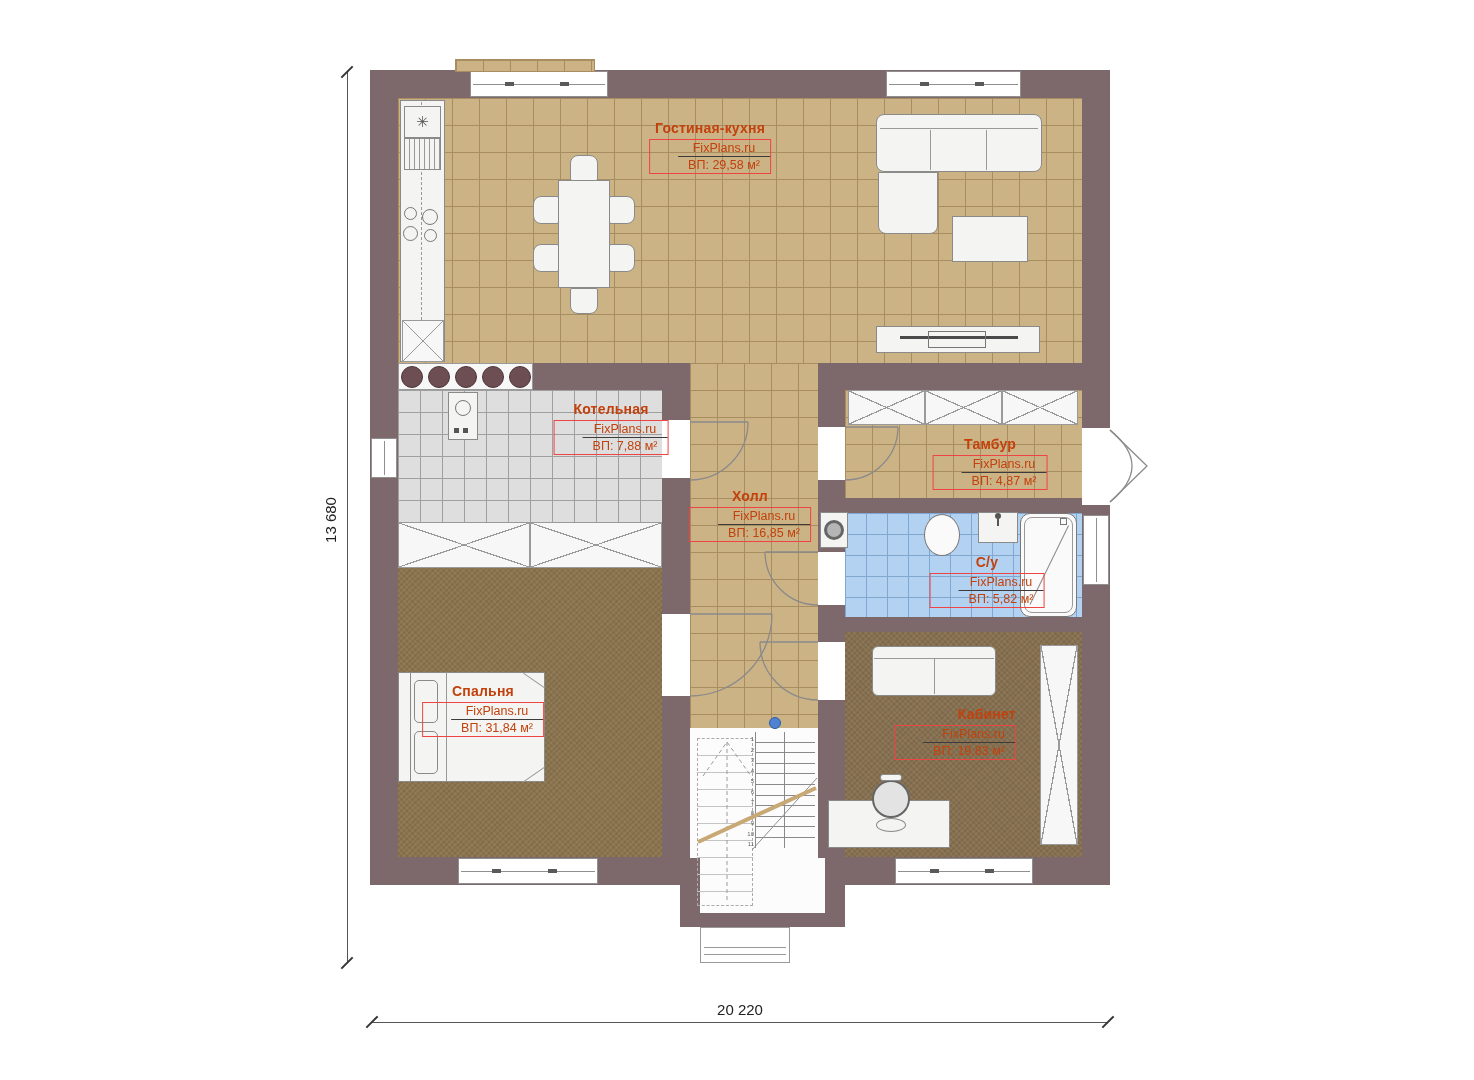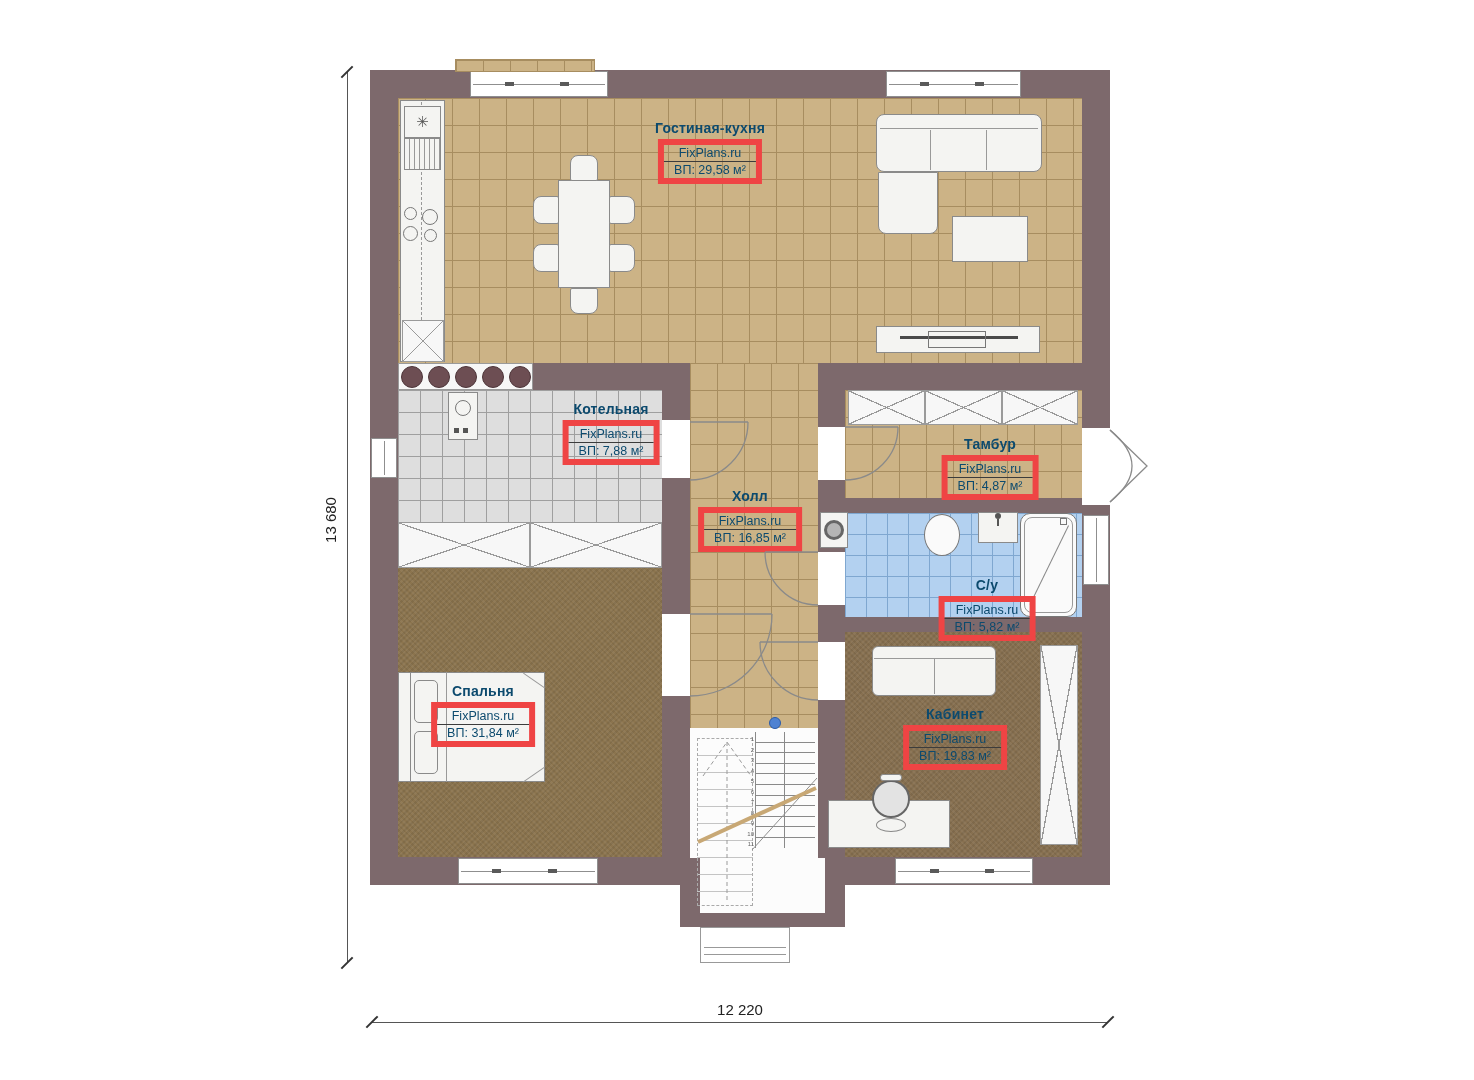--- a/index.html
+++ b/index.html
@@ -29,23 +29,23 @@
   .xbox{background:#f7f7f7;border:1px solid #9a9a9a;
     background-image:linear-gradient(to top right,transparent calc(50% - .6px),#9a9a9a calc(50% - .6px) calc(50% + .6px),transparent calc(50% + .6px)),
                      linear-gradient(to bottom right,transparent calc(50% - .6px),#9a9a9a calc(50% - .6px) calc(50% + .6px),transparent calc(50% + .6px));}
   .winh{background:#fff;border:1px solid #8f8f8f;}
   .winh::before{content:"";position:absolute;left:2px;right:2px;top:50%;height:1px;background:#8f8f8f;}
   .winv{background:#fff;border:1px solid #8f8f8f;}
   .winv::before{content:"";position:absolute;top:2px;bottom:2px;left:50%;width:1px;background:#8f8f8f;}
   .gap{background:#fff;}
   .tick45{position:absolute;width:16px;height:2px;background:#333;transform:rotate(-45deg);}
   .wtick{position:absolute;width:9px;height:4px;background:#5a5a5a;}
-  .rlabel{position:absolute;transform:translateX(-50%);text-align:center;color:#0c4a6e;white-space:nowrap;}
+  .rlabel{position:absolute;transform:translateX(-50%);text-align:center;color:#c2410c;white-space:nowrap;}
   .rlabel .rname{font-weight:bold;font-size:14px;margin-bottom:3px;letter-spacing:.2px;}
-  .rlabel .rbox{display:inline-block;border:6px solid #ef4444;font-size:12.5px;}
+  .rlabel .rbox{display:inline-block;border:1px solid #ef4444;font-size:12.5px;padding-left:28px;}
   .rlabel .row1{padding:1px 10px;border-bottom:1px solid #3c3c3c;}
   .rlabel .row2{padding:1px 10px;}
   .dimlabel{position:absolute;font-size:15px;color:#222;}
   .circ{border-radius:50%;}
   .stepnums{display:flex;flex-direction:column;align-items:flex-end;font-size:6px;color:#666;}
   .stepnums span{height:10.5px;line-height:10.5px;}
   svg{position:absolute;left:0;top:0;}
 </style>
 </head>
 <body>
@@ -208,31 +208,31 @@
   <div class="rlabel" style="left:750px;top:488px;">
     <div class="rname">Холл</div>
     <div class="rbox"><div class="row1">FixPlans.ru</div>
     <div class="row2">ВП: 16,85 м²</div></div>
   </div>
   <div class="rlabel" style="left:990px;top:436px;">
     <div class="rname">Тамбур</div>
     <div class="rbox"><div class="row1">FixPlans.ru</div>
     <div class="row2">ВП: 4,87 м²</div></div>
   </div>
-  <div class="rlabel" style="left:987px;top:577px;">
+  <div class="rlabel" style="left:987px;top:554px;">
     <div class="rname">С/у</div>
     <div class="rbox"><div class="row1">FixPlans.ru</div>
     <div class="row2">ВП: 5,82 м²</div></div>
   </div>
   <div class="rlabel" style="left:483px;top:683px;">
     <div class="rname">Спальня</div>
     <div class="rbox"><div class="row1">FixPlans.ru</div>
     <div class="row2">ВП: 31,84 м²</div></div>
   </div>
-  <div class="rlabel" style="left:955px;top:706px;">
+  <div class="rlabel" style="left:955px;top:706px;text-align:right;">
     <div class="rname">Кабинет</div>
     <div class="rbox"><div class="row1">FixPlans.ru</div>
     <div class="row2">ВП: 19,83 м²</div></div>
   </div>
 
   <svg width="1474" height="1080">
     <g fill="none" stroke="#8a8a8a" stroke-width="1.3">
       <path d="M 690 422 L 748 422"></path>
       <path d="M 748 422 A 58 58 0 0 1 690 480"></path>
       <path d="M 690 614 L 772 614"></path>
@@ -253,15 +253,15 @@
     <circle cx="775" cy="723" r="5.5" fill="#4f82d2" stroke="#2c5ca8"></circle>
   </svg>
 
   <div class="abs" style="left:347px;top:72px;width:1px;height:891px;background:#555;"></div>
   <div class="tick45" style="left:339px;top:71px;"></div>
   <div class="tick45" style="left:339px;top:962px;"></div>
   <div class="dimlabel" style="left:330px;top:520px;transform:translate(-50%,-50%) rotate(-90deg);">13 680</div>
   <div class="abs" style="left:372px;top:1022px;width:736px;height:1px;background:#555;"></div>
   <div class="tick45" style="left:364px;top:1021px;"></div>
   <div class="tick45" style="left:1100px;top:1021px;"></div>
-  <div class="dimlabel" style="left:740px;top:1001px;transform:translateX(-50%);">12 220</div>
+  <div class="dimlabel" style="left:740px;top:1001px;transform:translateX(-50%);">20 220</div>
 
 </div>
 
 </body></html>

